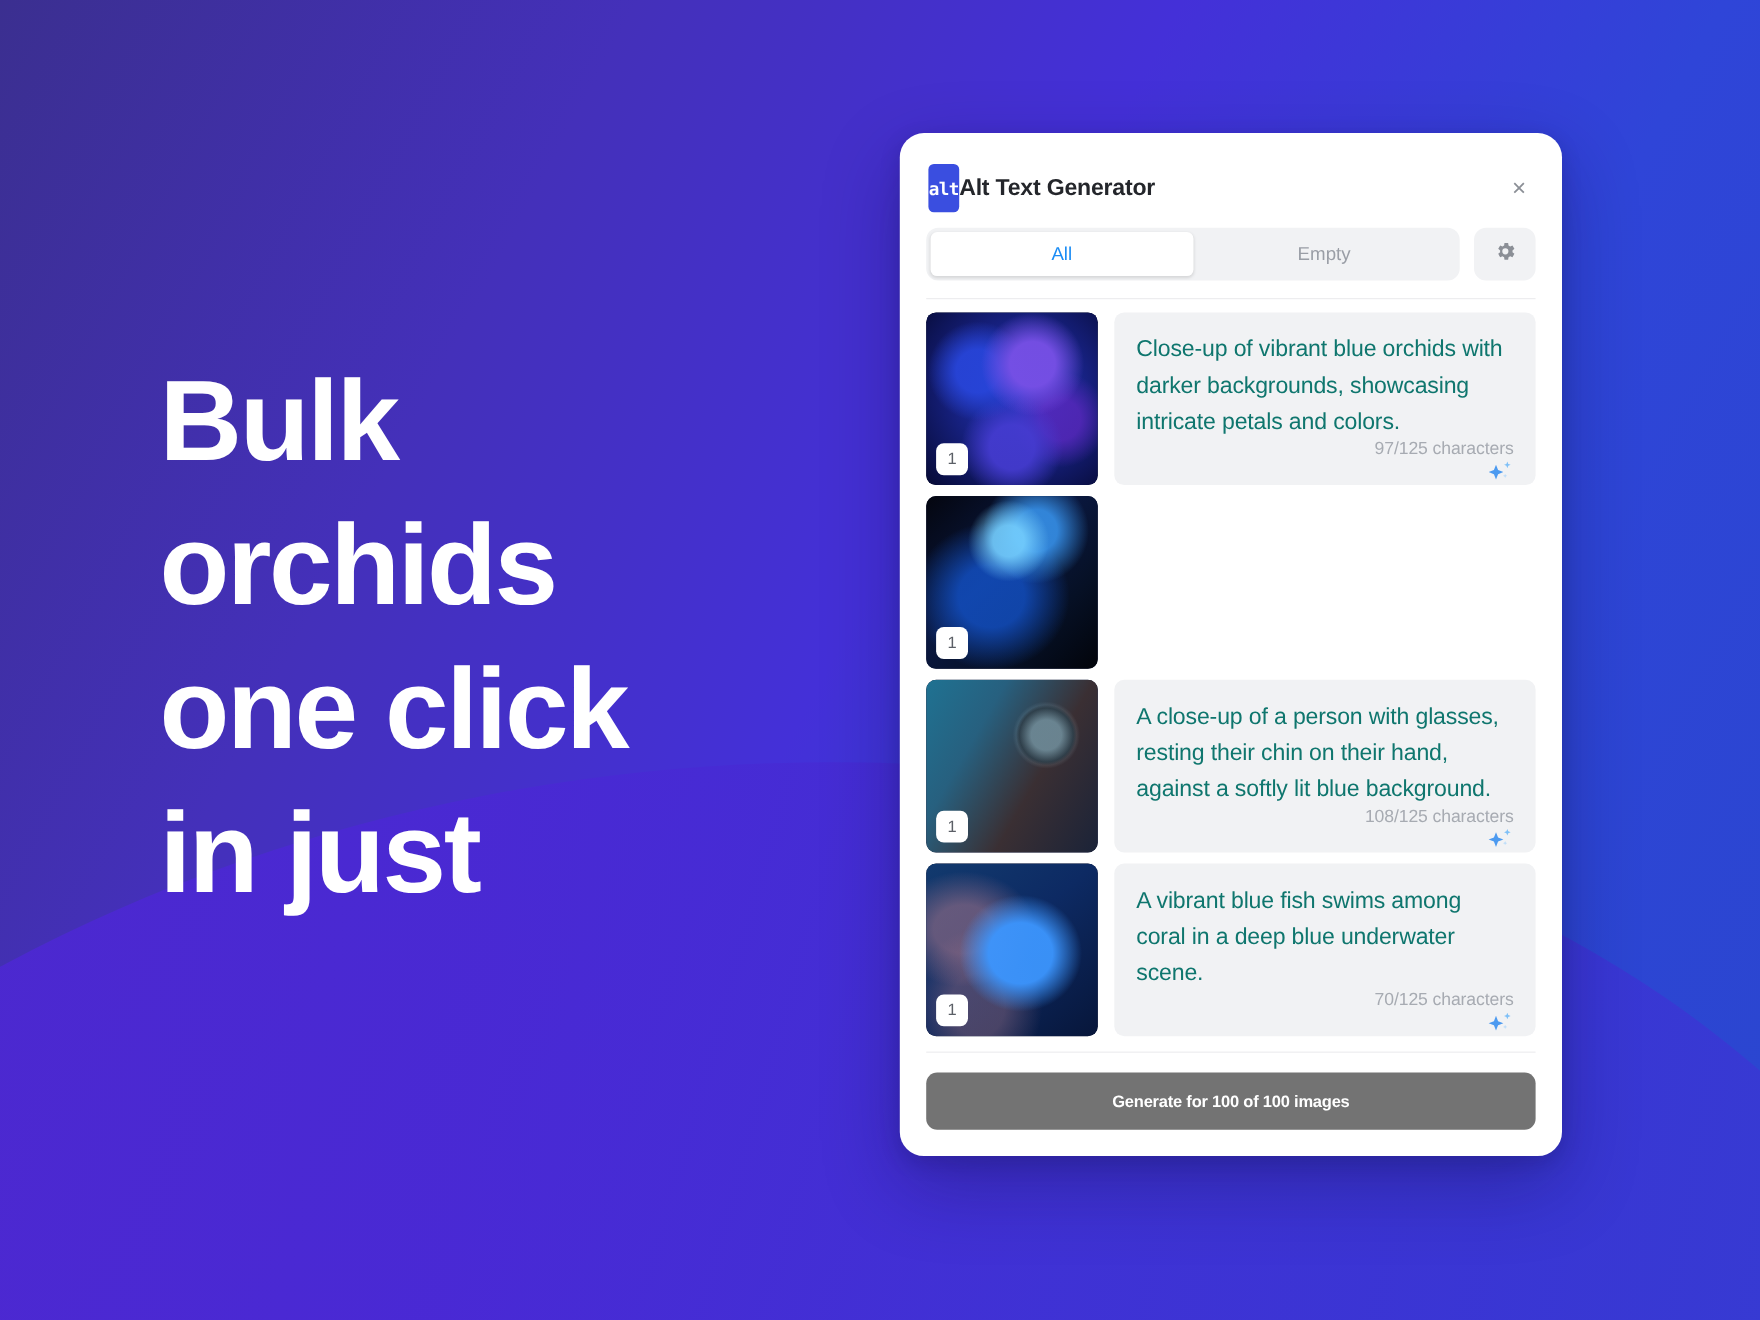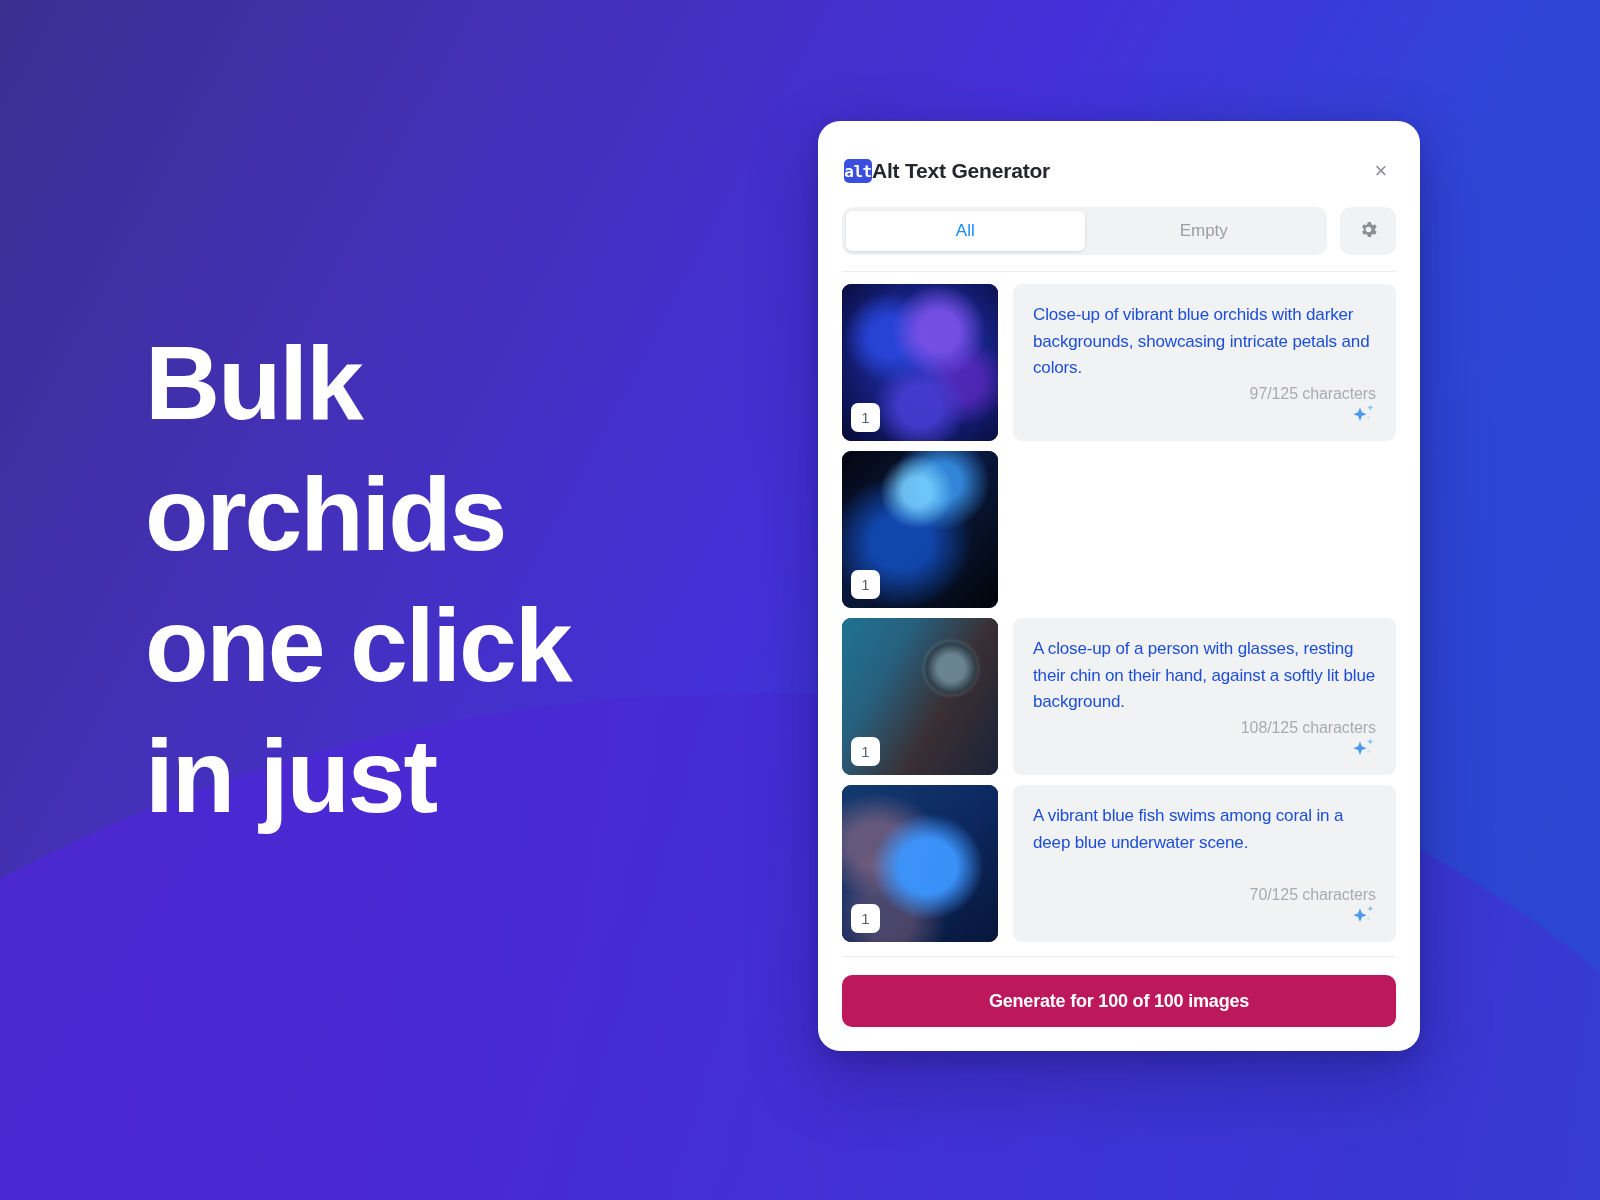--- a/index.html
+++ b/index.html
@@ -64,21 +64,21 @@
 
   
   .panel-header {
     display: flex;
     align-items: center;
     padding: 24px 26px 0 26px;
     height: 76px;
     flex: 0 0 auto;
   }
   .alt-logo {
-    width: 28px; height: 24px;
+    width: 28px; height: 44px;
     background: #3a4ee0;
     border-radius: 5px;
     color: #ffffff;
     font-family: "DejaVu Sans Mono", monospace;
     font-size: 16px;
     font-weight: 700;
     display: flex; align-items: center; justify-content: center;
     letter-spacing: -0.5px;
     flex: 0 0 auto;
   }
@@ -190,23 +190,23 @@
   .card {
     flex: 1 1 auto;
     background: #f1f2f4;
     border-radius: 9px;
     padding: 18px 20px 14px 20px;
     display: flex;
     flex-direction: column;
     cursor: pointer;
   }
   .card-text {
-    font-size: 17px;
+    font-size: 21px;
     line-height: 1.56;
-    color: #1d4ed8;
+    color: #0f766e;
     font-weight: 500;
     letter-spacing: -0.15px;
   }
   .card-foot {
     margin-top: auto;
     display: flex;
     align-items: flex-end;
     justify-content: space-between;
     flex-direction: column;
   }
@@ -216,24 +216,24 @@
     letter-spacing: -0.1px;
   }
   .sparkle { width: 26px; height: 24px; flex: 0 0 auto; cursor: pointer; }
 
   
   .panel-footer { flex: 0 0 auto; padding: 0 24px 24px 24px; }
   .footer-divider { height: 1px; background: #ececee; margin-bottom: 18px; }
   .generate-btn {
     width: 100%;
     height: 52px;
-    background: #be185d;
+    background: #737373;
     border-radius: 10px;
     color: #ffffff;
-    font-size: 18px;
+    font-size: 15px;
     font-weight: 700;
     display: flex; align-items: center; justify-content: center;
     cursor: pointer;
     border: none;
     letter-spacing: -0.2px;
     font-family: "Liberation Sans", sans-serif;
   }
 
   
   .art-orchid {

